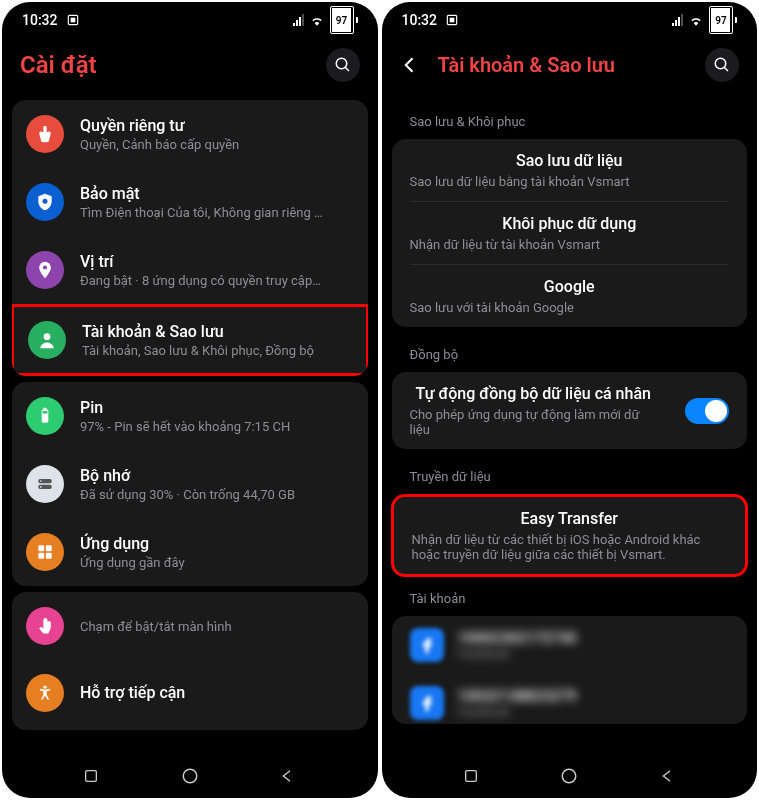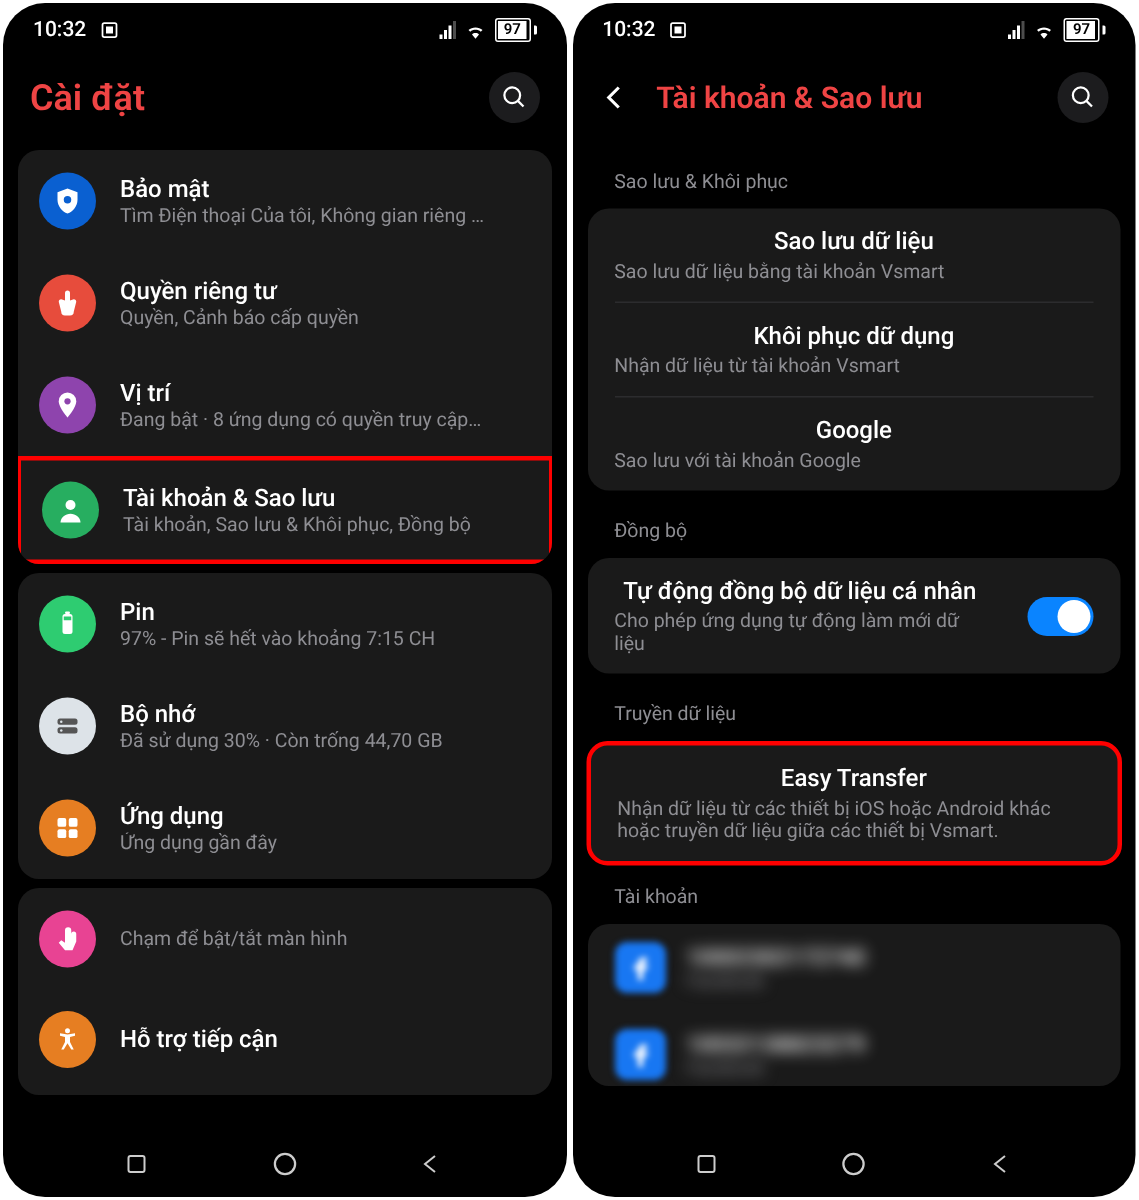--- a/index.html
+++ b/index.html
@@ -4,21 +4,21 @@
 <style>
 * { margin: 0; padding: 0; box-sizing: border-box; font-family: -apple-system, BlinkMacSystemFont, "Segoe UI", Roboto, sans-serif; }
 body { background: #fff; display: flex; gap: 4px; padding: 2px; }
 .phone { width: 376px; height: 796px; background: #000; border-radius: 28px; overflow: hidden; display: flex; flex-direction: column; position: relative; }
 .status-bar { height: 36px; display: flex; align-items: center; justify-content: space-between; padding: 0 20px; color: #fff; font-size: 14px; font-weight: 500; }
 .status-left { display: flex; align-items: center; gap: 8px; }
 .status-right { display: flex; align-items: center; gap: 6px; font-size: 11px; }
 .signal-icon { display: flex; align-items: flex-end; gap: 1px; height: 12px; }
 .signal-bar { width: 2px; background: #fff; }
 .battery { display: flex; align-items: center; gap: 2px; }
-.battery-body { border: 1px solid #fff; border-radius: 2px; width: 24px; height: 16px; padding: 1px; position: relative; }
+.battery-body { border: 1px solid #fff; border-radius: 2px; width: 24px; height: 28px; padding: 1px; position: relative; }
 .battery-fill { background: #fff; height: 100%; width: 97%; }
 .battery-tip { width: 2px; height: 6px; background: #fff; border-radius: 0 1px 1px 0; }
 .battery-text { font-size: 10px; position: absolute; top: 50%; left: 50%; transform: translate(-50%, -50%); color: #000; font-weight: 600; }
 
 .header { display: flex; align-items: center; justify-content: space-between; padding: 10px 18px 18px; }
 .header-left { display: flex; align-items: center; gap: 18px; }
 .header-title { color: #ef4444; font-size: 24px; font-weight: 600; }
 .header-title.sm { font-size: 20px; }
 .back-btn { color: #fff; font-size: 22px; cursor: pointer; }
 .search-btn { width: 34px; height: 34px; border-radius: 50%; background: #1c1c1e; display: flex; align-items: center; justify-content: center; cursor: pointer; }
@@ -96,41 +96,41 @@
       <svg width="18" height="18" viewBox="0 0 24 24" fill="none" stroke="#fff" stroke-width="2">
           <circle cx="10" cy="10" r="7"></circle>
           <line x1="20" y1="20" x2="15" y2="15"></line>
         </svg>
     </div>
   </div>
 
   <div class="content">
     <div class="card">
       <div class="item">
+        <div class="item-icon" style="background:#e74c3c">
+          <svg width="20" height="20" viewBox="0 0 24 24" fill="#fff">
+              <path d="M12 2a2 2 0 012 2v6l3-1a2 2 0 012 2l-2 8a3 3 0 01-3 3h-4a3 3 0 01-3-3l-2-8a2 2 0 012-2l3 1V4a2 2 0 012-2z"></path>
+            </svg>
+        </div>
+        <div class="item-text">
+          <div class="item-title">Quyền riêng tư</div>
+          <div class="item-sub">Quyền, Cảnh báo cấp quyền</div>
+        </div>
+      </div>
+
+      <div class="item">
         <div class="item-icon" style="background:#0a60d1">
           <svg width="20" height="20" viewBox="0 0 24 24" fill="#fff">
               <path d="M12 2l8 3v6c0 5-3.5 9.5-8 11-4.5-1.5-8-6-8-11V5l8-3z"></path>
               <circle cx="12" cy="11" r="3" fill="#0a60d1"></circle>
             </svg>
         </div>
         <div class="item-text">
           <div class="item-title">Bảo mật</div>
           <div class="item-sub">Tìm Điện thoại Của tôi, Không gian riêng …</div>
-        </div>
-      </div>
-
-      <div class="item">
-        <div class="item-icon" style="background:#e74c3c">
-          <svg width="20" height="20" viewBox="0 0 24 24" fill="#fff">
-              <path d="M12 2a2 2 0 012 2v6l3-1a2 2 0 012 2l-2 8a3 3 0 01-3 3h-4a3 3 0 01-3-3l-2-8a2 2 0 012-2l3 1V4a2 2 0 012-2z"></path>
-            </svg>
-        </div>
-        <div class="item-text">
-          <div class="item-title">Quyền riêng tư</div>
-          <div class="item-sub">Quyền, Cảnh báo cấp quyền</div>
         </div>
       </div>
 
       <div class="item">
         <div class="item-icon" style="background:#8e44ad">
           <svg width="20" height="20" viewBox="0 0 24 24" fill="#fff">
               <path d="M12 2a7 7 0 017 7c0 5-7 13-7 13S5 14 5 9a7 7 0 017-7z"></path>
               <circle cx="12" cy="9" r="2.5" fill="#8e44ad"></circle>
             </svg>
         </div>

